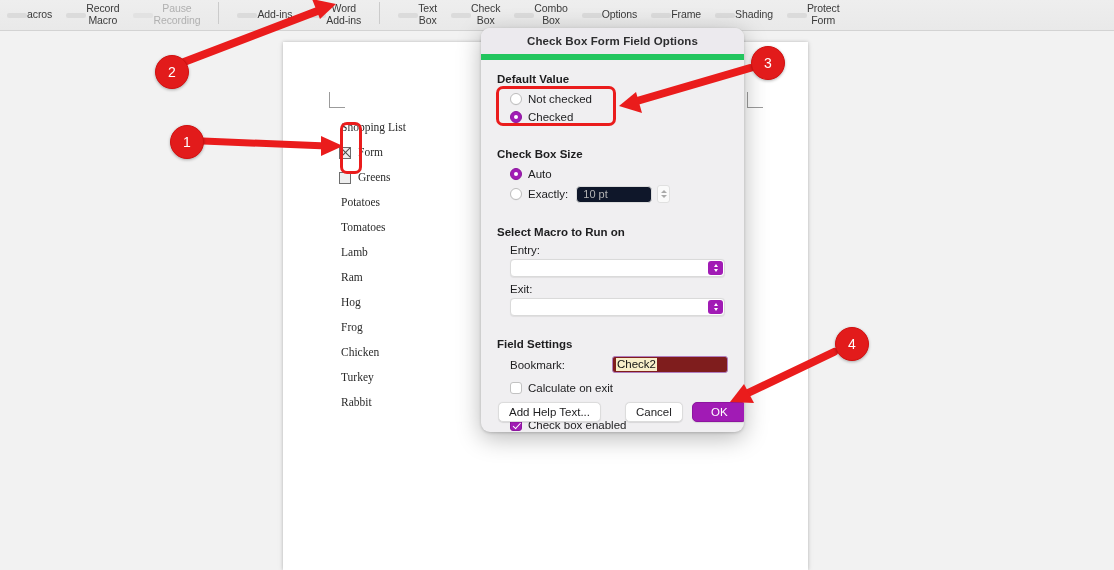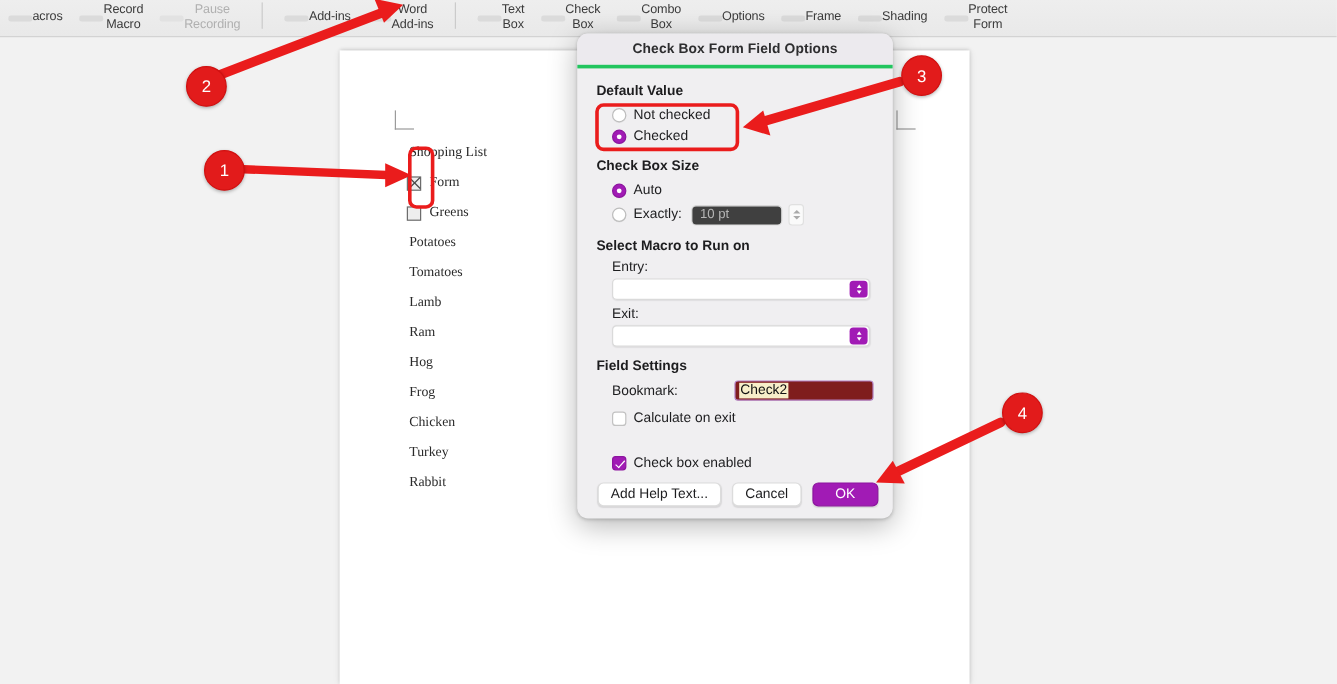--- a/index.html
+++ b/index.html
@@ -154,42 +154,42 @@
     height: 404px;
     background: #f0eff1;
     border-radius: 9px;
     box-shadow: 0 6px 24px rgba(0,0,0,0.28), 0 1px 3px rgba(0,0,0,0.18);
     z-index: 5;
     overflow: hidden;
   }
   #dialog-titlebar {
     height: 26px;
     background: #eceaee;
-    border-bottom: 3px solid #22c55e;
+    border-bottom: 6px solid #22c55e;
     display: flex;
     align-items: center;
     justify-content: center;
   }
   #dialog-title {
     font-size: 11.5px;
     font-weight: bold;
     color: #2d2d2f;
     letter-spacing: 0.1px;
   }
   #dialog-body {
     padding: 13px 16px 0 16px;
     position: relative;
   }
   .sec-head {
     font-size: 11.5px;
     font-weight: bold;
     color: #1d1d1f;
     margin: 0 0 5px 0;
   }
-  .sec-head.spaced { margin-top: 10px; }
+  .sec-head.spaced { margin-top: 22px; }
 
   .radio-row, .cb-row {
     display: flex;
     align-items: center;
     height: 18px;
     margin-left: 13px;
   }
   .radio {
     width: 12px; height: 12px;
     border-radius: 50%;
@@ -248,21 +248,21 @@
     height: 20px;
     margin-left: 13px;
     margin-top: 1px;
   }
   .size-input {
     width: 76px;
     height: 17px;
     margin-left: 8px;
     border: 1px solid #dcdcdc;
     border-radius: 4px;
-    background: #404040;
+    background: #0f172a;
     font-size: 11px;
     color: #b4b4b4;
     padding: 0 6px;
     box-sizing: border-box;
     line-height: 15px;
     display: flex;
     align-items: center;
   }
   .stepper {
     width: 13px;
@@ -383,21 +383,21 @@
     cursor: default;
     white-space: nowrap;
   }
   .btn.primary {
     background: #a11bb5;
     border-color: #8d159f;
     color: #ffffff;
     min-width: 55px;
   }
   #btn-help { margin-right: 9px; }
-  #btn-cancel { margin-right: 9px; }
+  #btn-cancel { margin-right: 9px; margin-left: 15px; }
 
   
   #annot-layer {
     position: absolute;
     left: 0; top: 0;
     width: 1114px;
     height: 570px;
     pointer-events: none;
     z-index: 20;
   }

